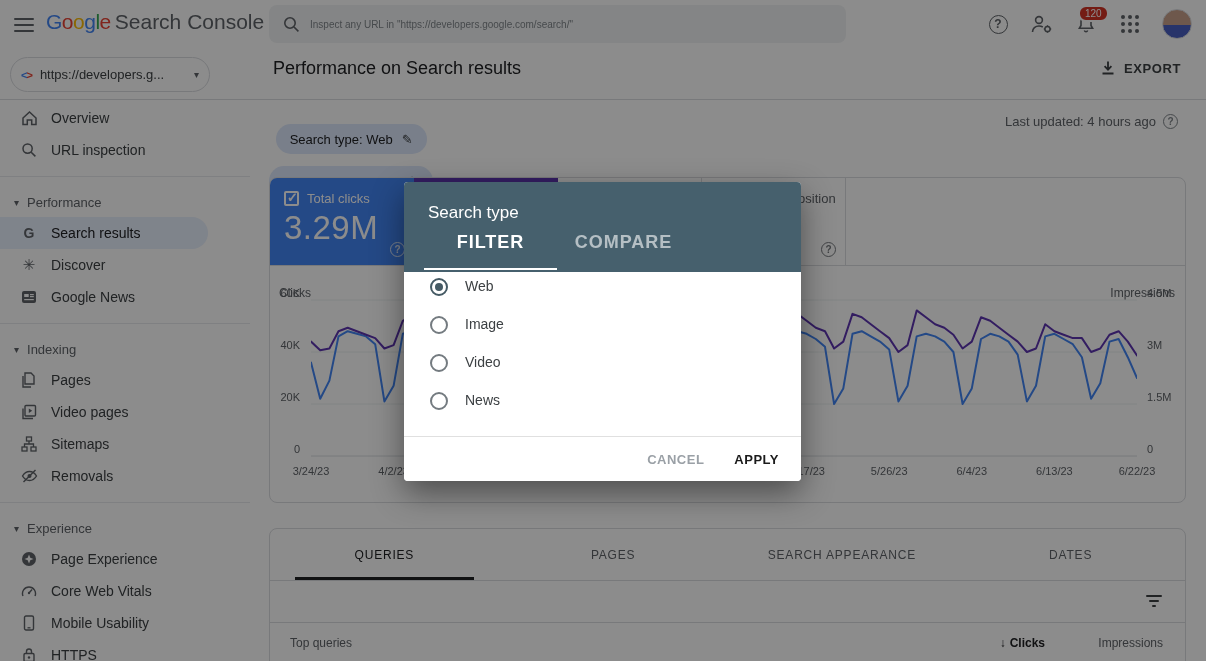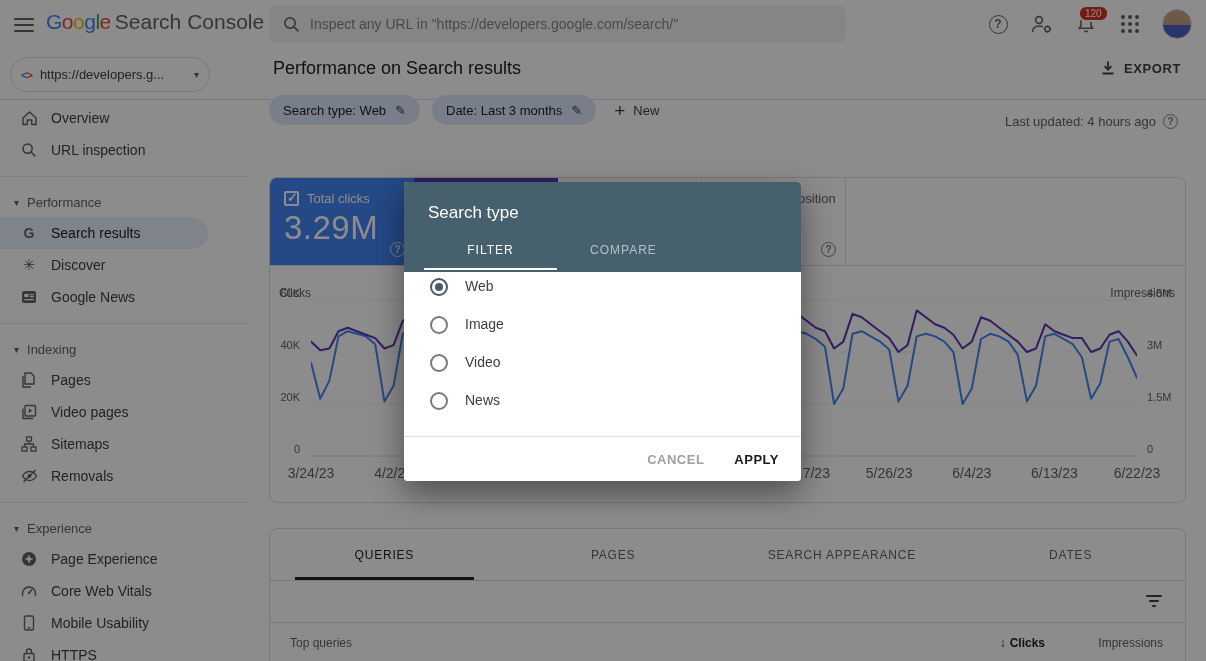--- a/index.html
+++ b/index.html
@@ -7,21 +7,21 @@
   body { font-family:"Liberation Sans", sans-serif; background:#fff; position:relative; color:#202124; }
 
   
   .topbar { position:absolute; top:0; left:0; width:1206px; height:48px; background:#fff; z-index:5; }
   .hamburger { position:absolute; left:14px; top:14px; width:20px; height:20px; cursor:pointer; }
   .hamburger span { display:block; height:2px; background:#5f6368; margin:4px 0; border-radius:1px; }
   .logo { position:absolute; left:46px; top:10px; font-size:21px; letter-spacing:-0.5px; }
   .logo .l1{color:#4285F4}.logo .l2{color:#EA4335}.logo .l3{color:#FBBC04}.logo .l4{color:#4285F4}.logo .l5{color:#34A853}.logo .l6{color:#EA4335}
   .logo .product { color:#5f6368; margin-left:4px; letter-spacing:0; }
   .searchbox { position:absolute; left:269px; top:5px; width:577px; height:38px; background:#f1f3f4; border-radius:8px; display:flex; align-items:center; padding:0 14px; gap:10px; }
-  .searchbox input { flex:1; border:none; outline:none; background:transparent; font-size:14px; color:#202124; font-family:inherit; }
+  .searchbox input { flex:1; border:none; outline:none; background:transparent; font-size:10px; color:#202124; font-family:inherit; }
   .searchbox input::placeholder { color:#80868b; }
   .topbar-icons { position:absolute; right:14px; top:0; height:48px; display:flex; align-items:center; gap:20px; }
   .icon-btn { position:relative; width:24px; height:24px; display:flex; align-items:center; justify-content:center; cursor:pointer; color:#5f6368; }
   .help-circle { width:19px; height:19px; border:1.5px solid #5f6368; border-radius:50%; font-size:12px; color:#5f6368; display:flex; align-items:center; justify-content:center; font-weight:700; }
   .badge { position:absolute; top:-7px; left:4px; background:#d33426; color:#fff; font-size:10px; font-weight:400; padding:1px 5px; border-radius:8px; border:2px solid #fff; }
   .apps-grid { display:grid; grid-template-columns:repeat(3,4px); grid-gap:3px; }
   .apps-grid i { width:4px; height:4px; border-radius:50%; background:#5f6368; }
   .avatar { width:30px; height:30px; border-radius:50%; background:linear-gradient(180deg,#c9a18a 0 52%,#4a5fc1 52% 100%); border:1px solid #dadce0; cursor:pointer; }
 
   
@@ -37,21 +37,21 @@
   
   .sidebar { position:absolute; top:100px; left:0; width:250px; bottom:0; background:#fff; padding-top:2px; }
   .side-item { height:32px; display:flex; align-items:center; padding-left:20px; gap:13px; font-size:14px; color:#3c4043; cursor:pointer; }
   .side-item .ic { width:18px; height:18px; display:flex; align-items:center; justify-content:center; color:#5f6368; flex:none; }
   .side-item.selected { background:#e8f0fe; border-radius:0 16px 16px 0; width:208px; font-weight:500; color:#202124; }
   .side-divider { height:1px; background:#e8eaed; margin:10px 0 10px 0; }
   .side-section { height:30px; display:flex; align-items:center; padding-left:14px; gap:8px; font-size:13px; color:#5f6368; font-weight:500; cursor:pointer; }
   .gicon { font-weight:700; font-size:14px; color:#5f6368; }
 
   
-  .chips-row { position:absolute; left:269px; top:95px; display:flex; align-items:center; gap:12px; }
+  .chips-row { position:absolute; left:269px; top:124px; display:flex; align-items:center; gap:12px;flex-direction:column; }
   .chip { height:30px; background:#dce7fb; border-radius:16px; display:flex; align-items:center; padding:0 14px; gap:9px; font-size:13px; color:#202124; cursor:pointer; }
   .chip .pencil { font-size:13px; color:#3c4043; }
   .new-btn { display:flex; align-items:center; gap:8px; color:#3c4043; font-size:13px; cursor:pointer; padding-left:6px; }
   .new-btn .plus { font-size:19px; font-weight:400; line-height:1; }
   .last-updated { position:absolute; right:28px; top:114px; display:flex; align-items:center; gap:7px; color:#5f6368; font-size:13px; }
   .q-circle { width:15px; height:15px; border:1.5px solid #80868b; border-radius:50%; font-size:10px; color:#80868b; display:flex; align-items:center; justify-content:center; font-weight:700; }
 
   
   .perf-card { position:absolute; left:269px; top:177px; width:917px; height:326px; background:#fff; border:1px solid #dadce0; border-radius:8px; }
   .summary-row { display:flex; height:88px; border-bottom:1px solid #dadce0; }
@@ -62,21 +62,21 @@
   .metric .top { display:flex; align-items:center; gap:8px; font-size:13px; }
   .metric .value { font-size:33px; font-weight:400; margin-top:3px; letter-spacing:0.5px; }
   .cb { width:15px; height:15px; border:2px solid currentColor; border-radius:2px; position:relative; flex:none; }
   .cb.checked::after { content:"✓"; position:absolute; left:1px; top:-3px; font-size:13px; font-weight:700; }
   .metric .help { position:absolute; right:9px; bottom:8px; width:15px; height:15px; border:1.5px solid currentColor; opacity:0.85; border-radius:50%; font-size:10px; display:flex; align-items:center; justify-content:center; font-weight:700; }
   .summary-filler { flex:1; }
 
   .chart-region { position:relative; height:236px; }
   .axis-title { position:absolute; font-size:12px; color:#5f6368; }
   .tick { position:absolute; font-size:11px; color:#5f6368; }
-  .xlabels span { position:absolute; top:199px; transform:translateX(-50%); font-size:14px; color:#5f6368; white-space:nowrap; }
+  .xlabels span { position:absolute; top:199px; transform:translateX(-50%); font-size:11px; color:#5f6368; white-space:nowrap; }
   #chart-svg { position:absolute; left:41px; top:29px; }
 
   
   .tabs-card { position:absolute; left:269px; top:528px; width:917px; height:210px; background:#fff; border:1px solid #dadce0; border-radius:8px 8px 0 0; }
   .tabs-row { display:flex; height:52px; border-bottom:1px solid #dadce0; }
   .tab { flex:1; display:flex; align-items:center; justify-content:center; font-size:12px; font-weight:500; letter-spacing:0.8px; color:#5f6368; cursor:pointer; position:relative; }
   .tab.active { color:#202124; }
   .tab.active::after { content:""; position:absolute; bottom:0; left:11%; width:78%; height:3px; background:#202124; }
   .filter-row { height:42px; display:flex; align-items:center; justify-content:flex-end; padding-right:22px; border-bottom:1px solid #dadce0; }
   .filter-icon { width:18px; height:14px; position:relative; cursor:pointer; }
@@ -87,21 +87,21 @@
   .thead-row .c2 { width:170px; text-align:right; color:#202124; font-weight:600; cursor:pointer; }
   .thead-row .c2 .arrow { font-weight:400; margin-right:4px; }
   .thead-row .c3 { width:118px; text-align:right; color:#5f6368; cursor:pointer; }
 
   
   .overlay { position:absolute; inset:0; background:rgba(0,0,0,0.45); z-index:50; }
   .modal { position:absolute; left:404px; top:182px; width:397px; height:299px; z-index:60; border-radius:4px; overflow:hidden; box-shadow:0 12px 32px rgba(0,0,0,0.45); background:#fff; }
   .modal-header { background:#46606d; height:90px; padding:0; }
   .modal-title { color:#fff; font-size:17px; font-weight:500; padding:21px 0 0 24px; }
   .modal-tabs { display:flex; padding-left:20px; margin-top:9px; }
-  .mtab { width:133px; height:38px; display:flex; align-items:center; justify-content:center; font-size:12px; font-weight:400; letter-spacing:1px; color:rgba(255,255,255,0.6); cursor:pointer; border-bottom:2px solid transparent; }
+  .mtab { width:133px; height:38px; display:flex; justify-content:center; font-size:18px; font-weight:700; letter-spacing:1px; color:rgba(255,255,255,0.6); cursor:pointer; border-bottom:2px solid transparent; }
   .mtab.active { color:#fff; border-bottom-color:#fff; }
   .modal-body { padding:6px 0; background:#fff; }
   .radio-row { height:38px; display:flex; align-items:flex-start; padding-left:26px; gap:17px; cursor:pointer; }
   .radio { width:18px; height:18px; border:2px solid #747b80; border-radius:50%; position:relative; flex:none; }
   .radio.on { border-color:#455a64; }
   .radio.on::after { content:""; position:absolute; left:3px; top:3px; width:8px; height:8px; border-radius:50%; background:#455a64; }
   .radio-row .rlabel { font-size:14px; color:#3c4043; }
   .modal-footer { border-top:1px solid #e0e0e0; height:45px; display:flex; align-items:center; justify-content:flex-end; gap:30px; padding-right:22px; background:#fff; }
   .mbtn { font-size:13px; font-weight:600; letter-spacing:0.5px; cursor:pointer; }
   .mbtn.cancel { color:#9aa0a6; } .mbtn.apply { color:#1b1b1b; }

